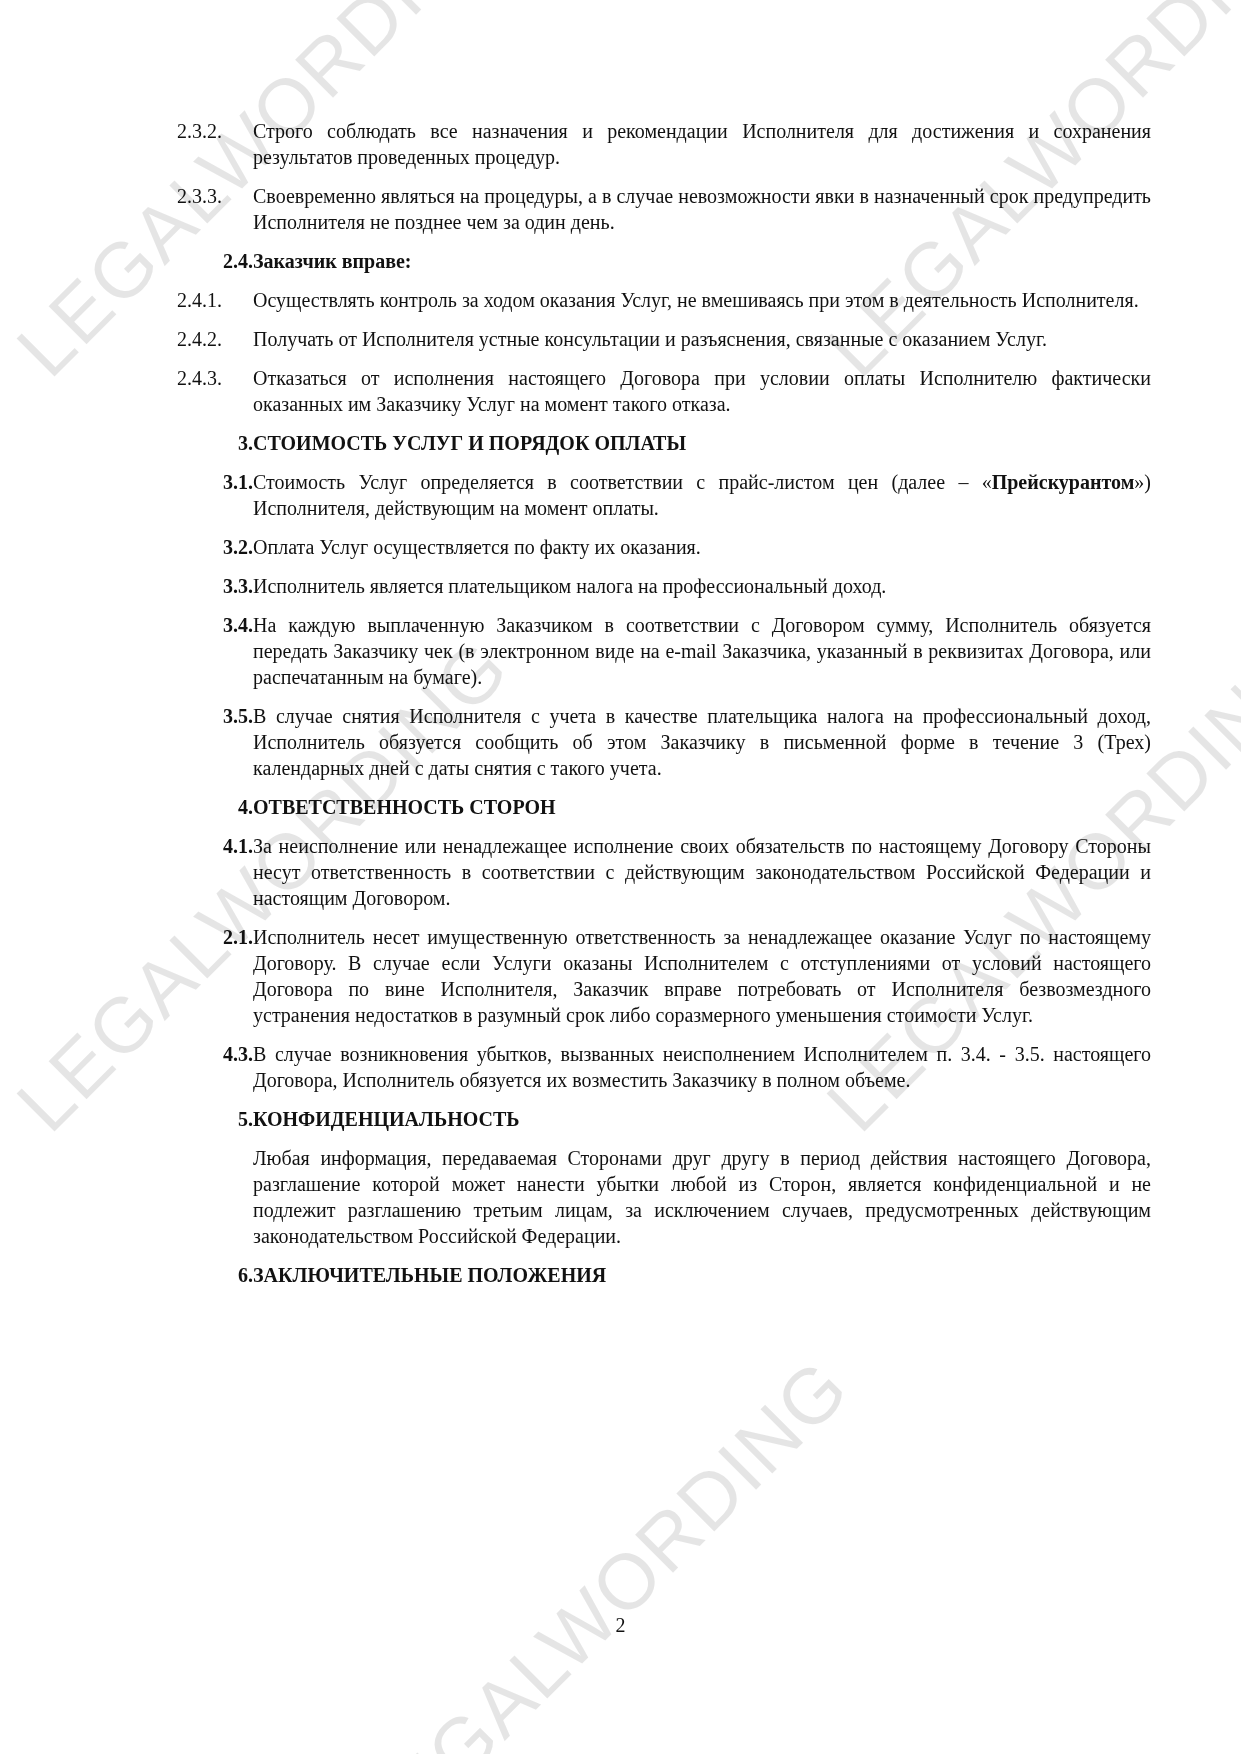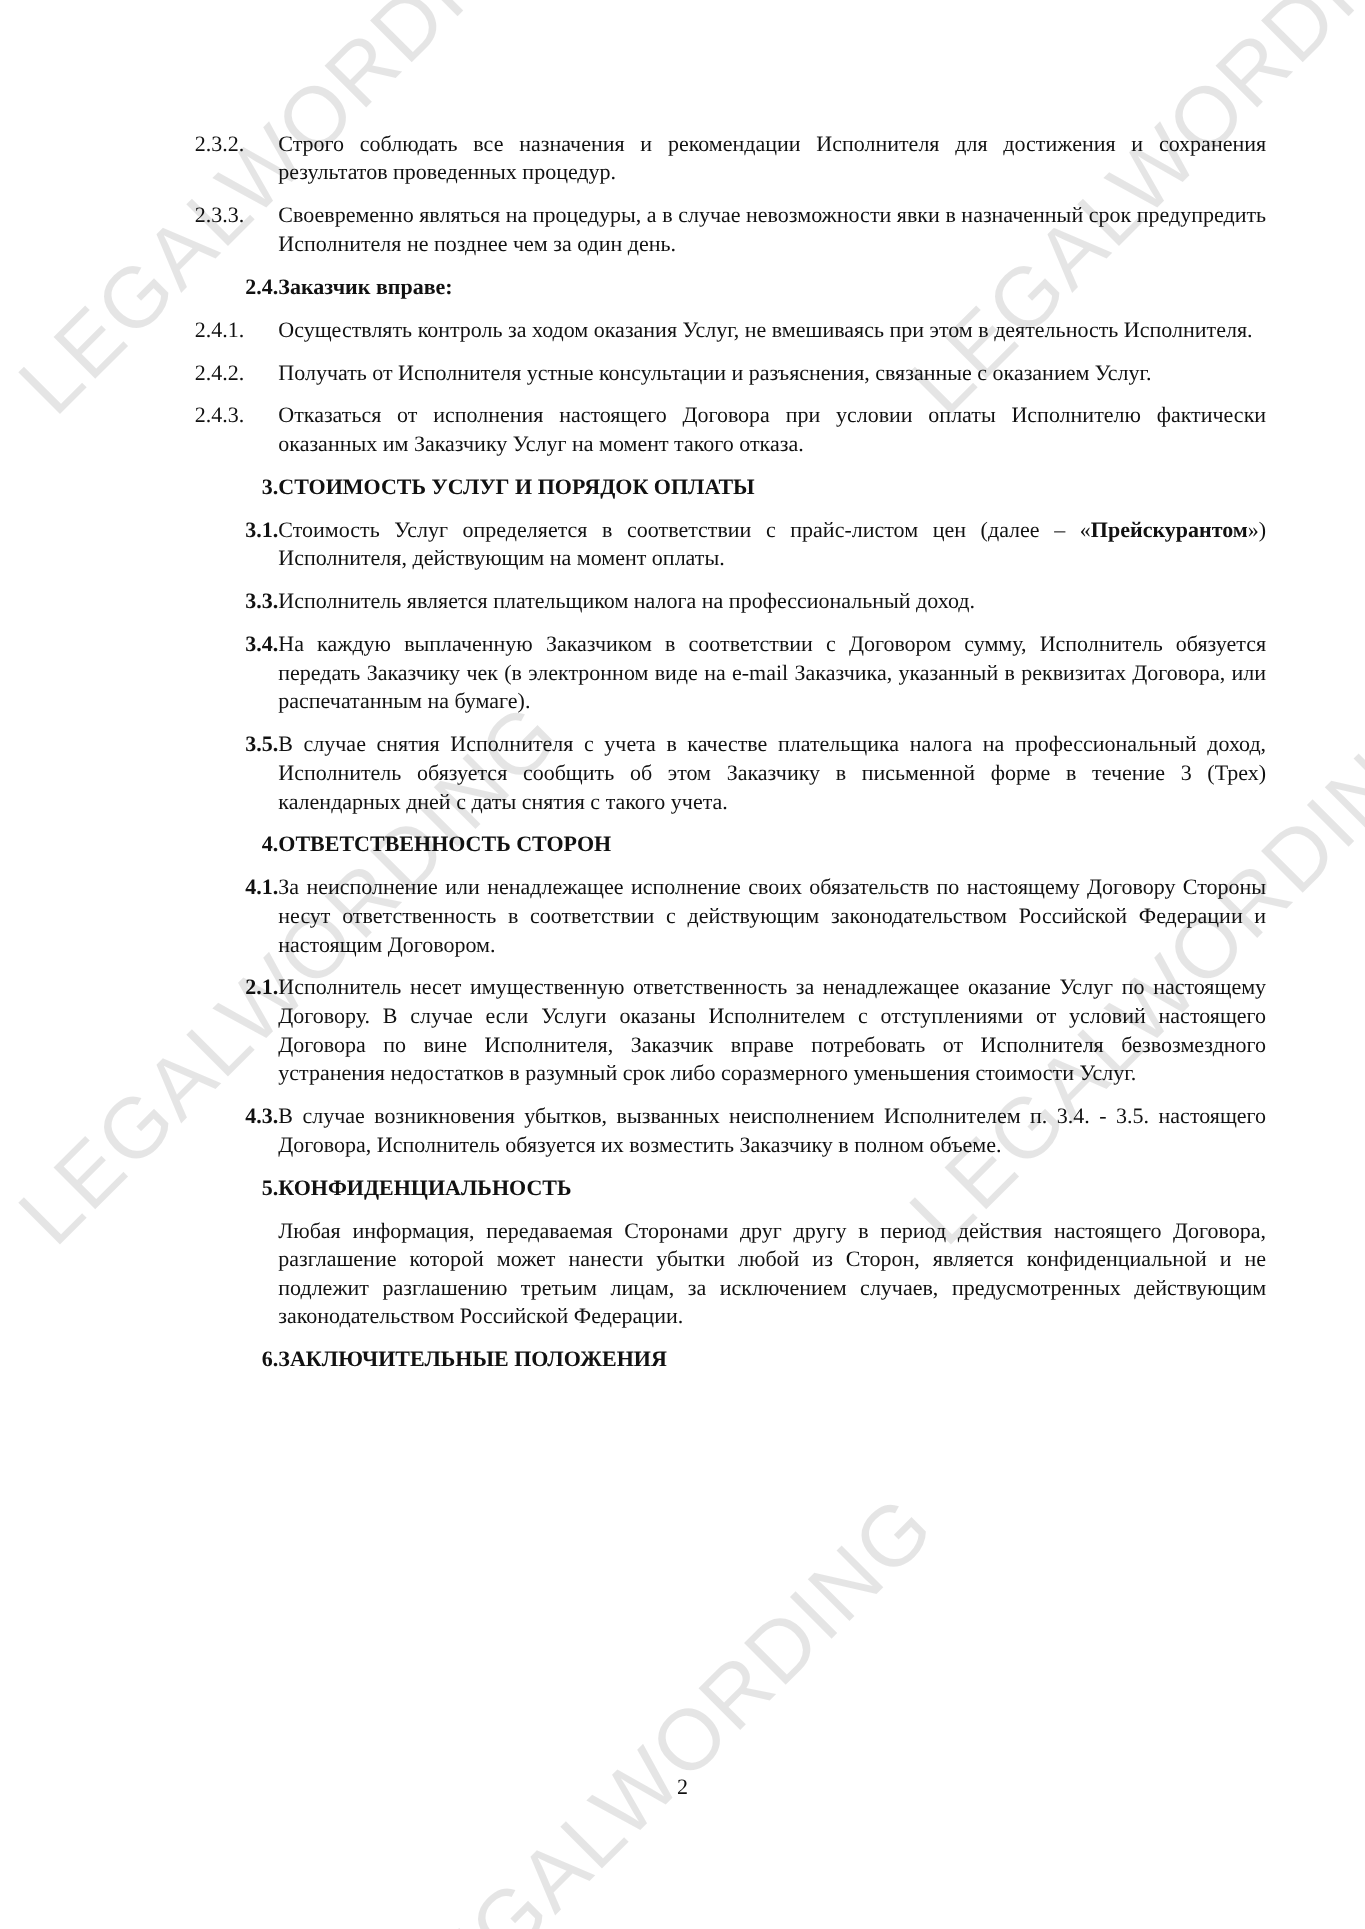--- a/index.html
+++ b/index.html
@@ -65,20 +65,24 @@
 
     <div class="item sec">
       <div class="num b">3.</div>
       <div class="txt heading">СТОИМОСТЬ УСЛУГ И ПОРЯДОК ОПЛАТЫ</div>
     </div>
     <div class="item">
       <div class="num b">3.1.</div>
       <div class="txt"><span>Стоимость Услуг определяется в соответствии с прайс-листом цен (далее – «</span><b>Прейскурантом</b><span>») Исполнителя, действующим на момент оплаты.</span></div>
     </div>
     <div class="item">
+      <div class="num b">3.2.</div>
+      <div class="txt">Оплата Услуг осуществляется по факту их оказания.</div>
+    </div>
+    <div class="item">
       <div class="num b">3.3.</div>
       <div class="txt">Исполнитель является плательщиком налога на профессиональный доход.</div>
     </div>
     <div class="item">
       <div class="num b">3.4.</div>
       <div class="txt">На каждую выплаченную Заказчиком в соответствии с Договором сумму, Исполнитель обязуется передать Заказчику чек (в электронном виде на e-mail Заказчика, указанный в реквизитах Договора, или распечатанным на бумаге).</div>
     </div>
     <div class="item">
       <div class="num b">3.5.</div>
       <div class="txt">В случае снятия Исполнителя с учета в качестве плательщика налога на профессиональный доход, Исполнитель обязуется сообщить об этом Заказчику в письменной форме в течение 3 (Трех) календарных дней с даты снятия с такого учета.</div>

